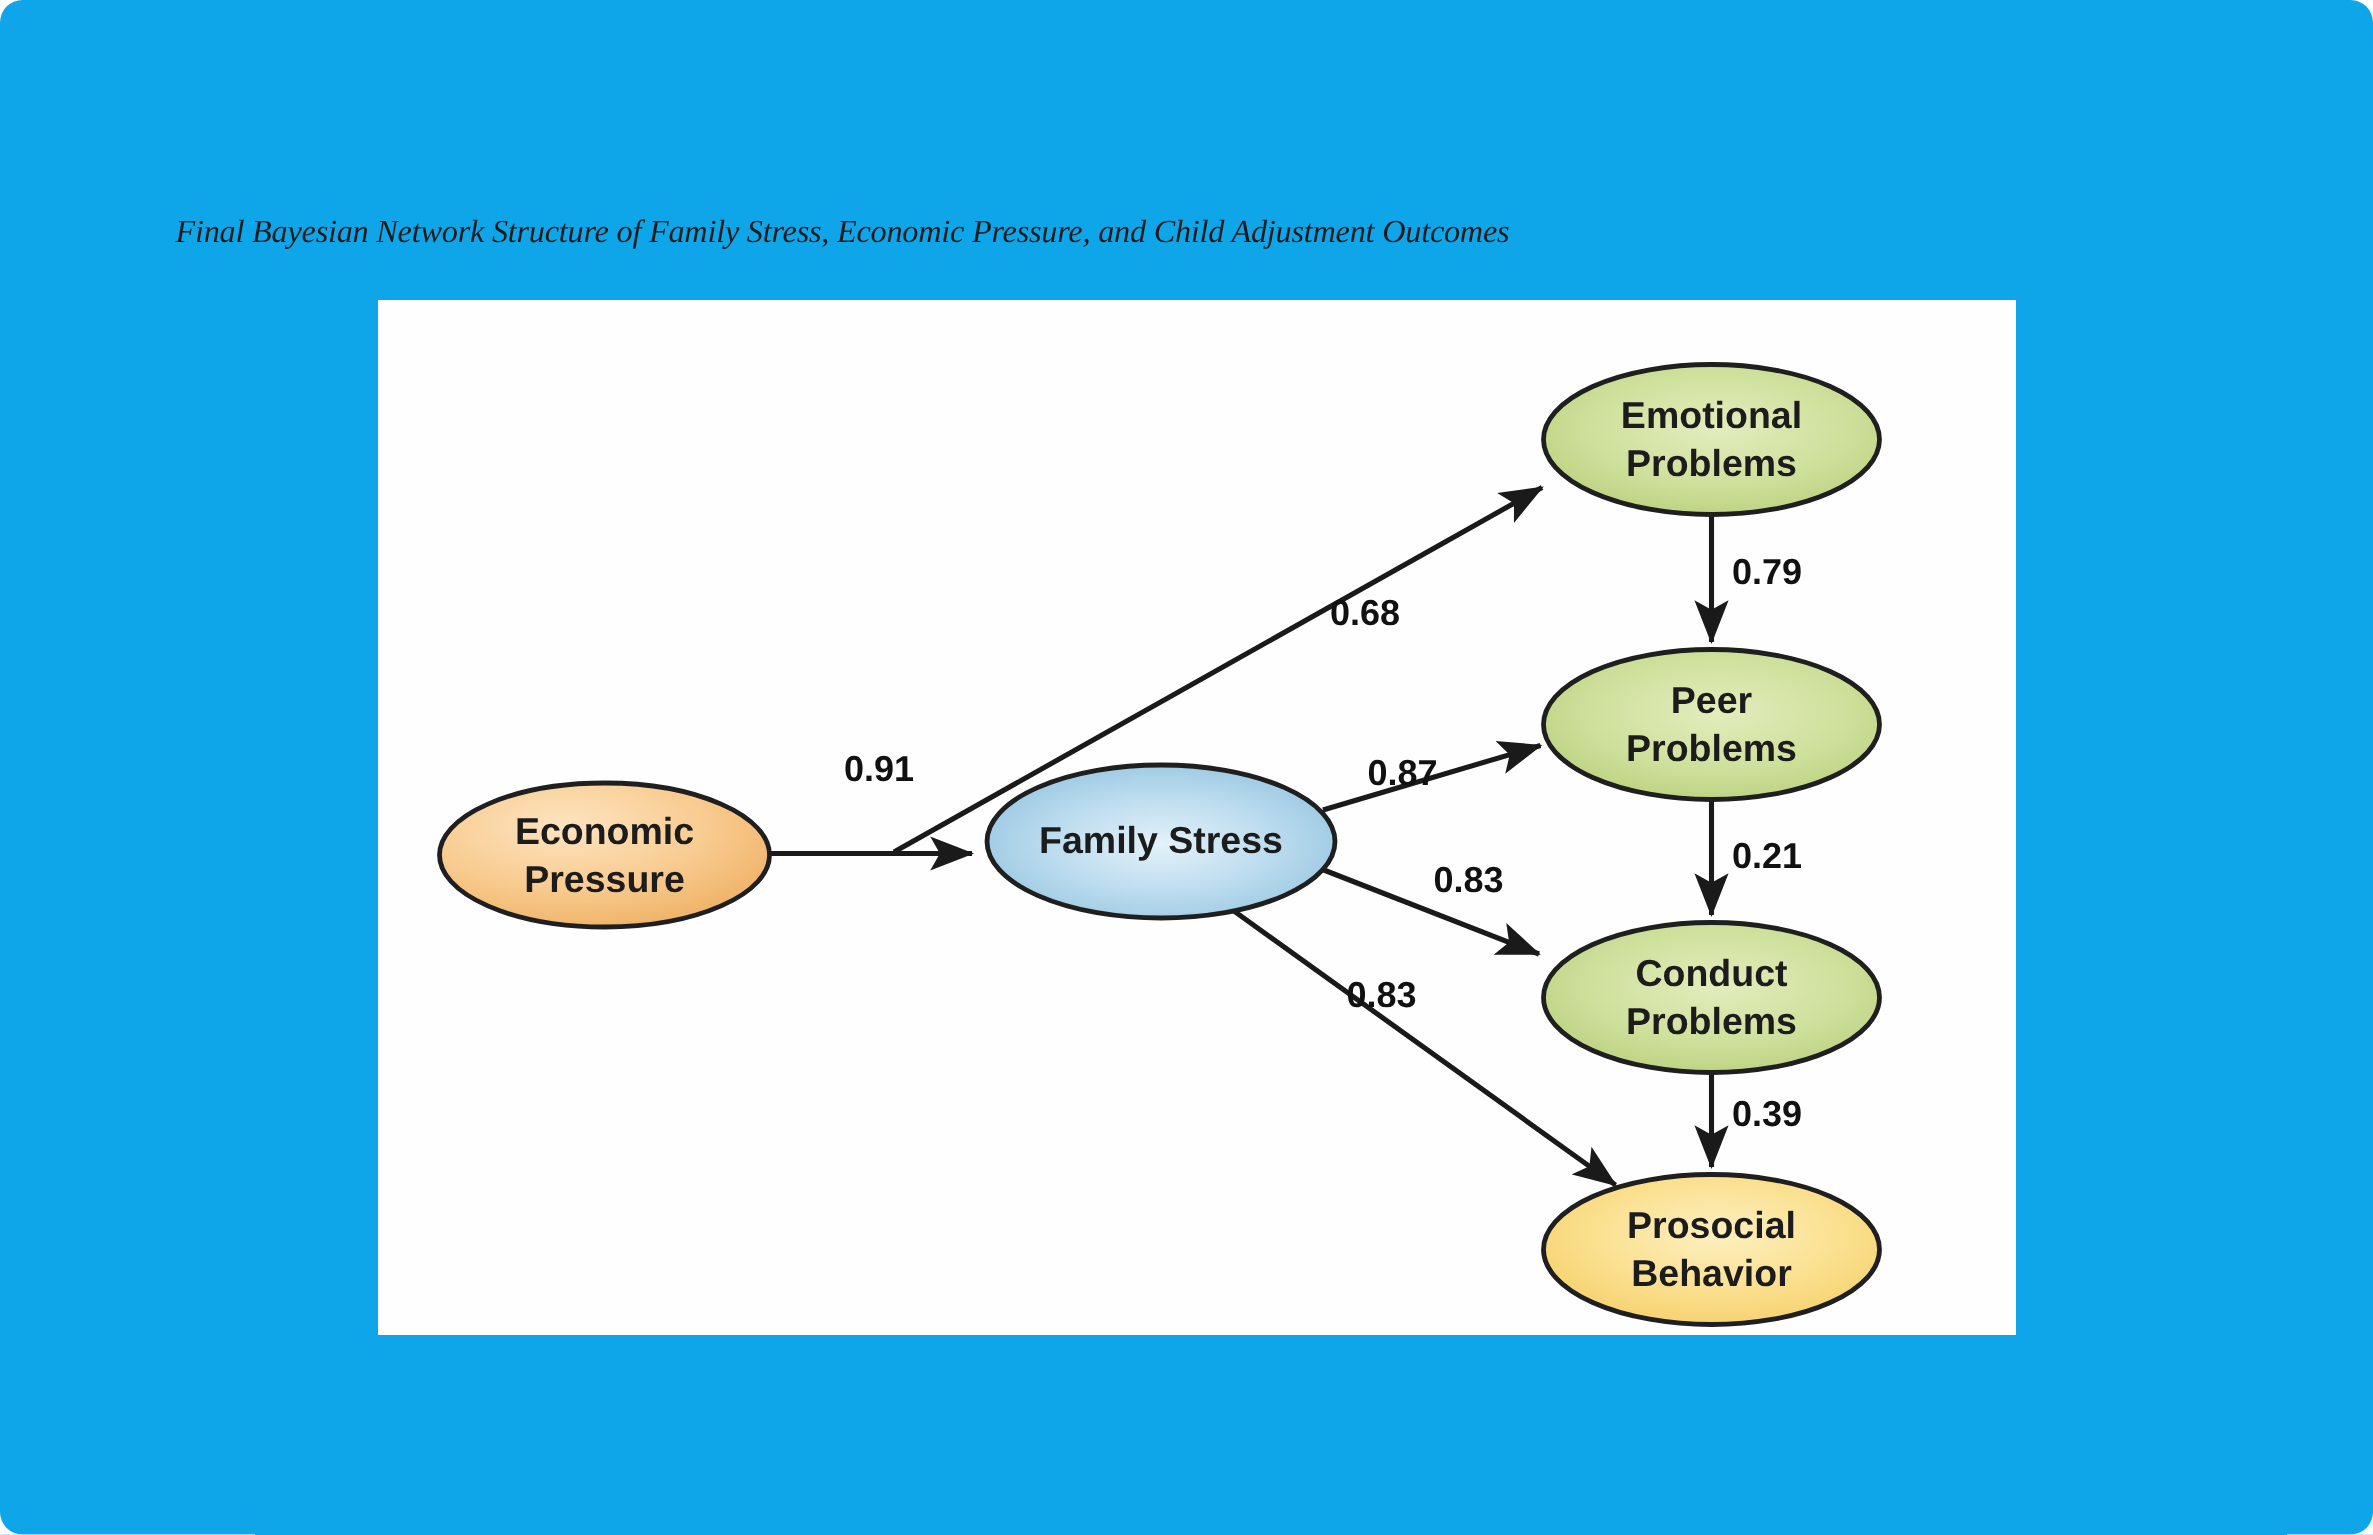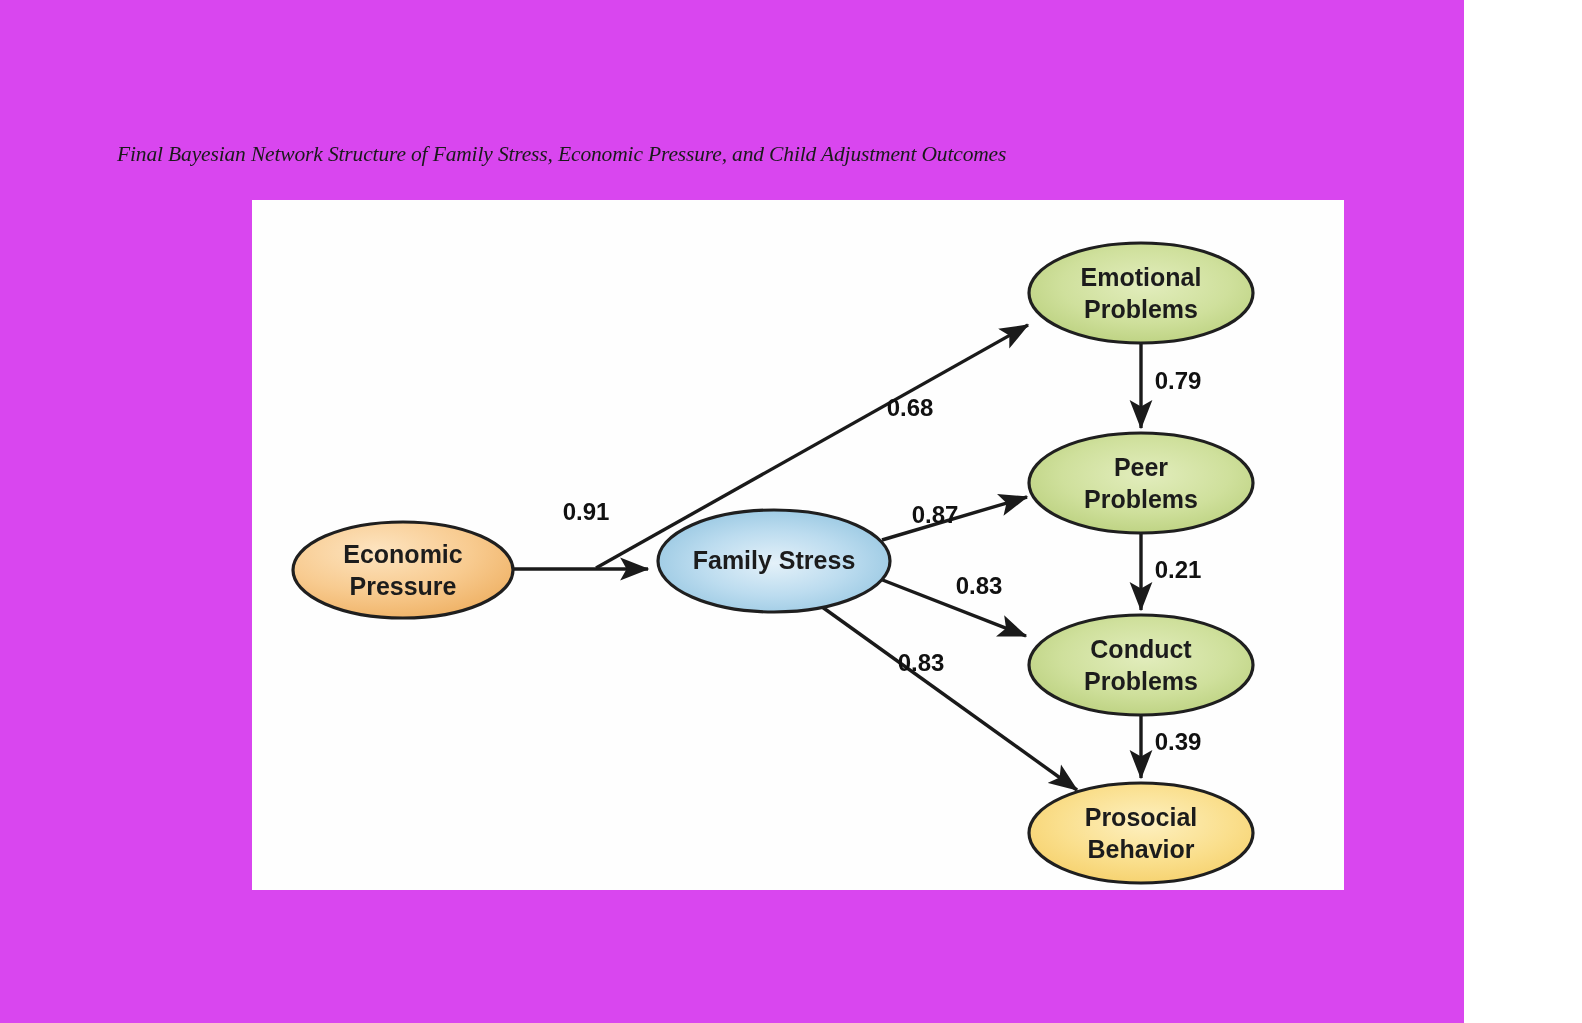--- a/index.html
+++ b/index.html
@@ -10,23 +10,24 @@
   body {
     width: 1582px;
     height: 1023px;
     font-family: "Liberation Sans", sans-serif;
     overflow: hidden;
     position: relative;
   }
   #figure-root {
     position: absolute;
     left: 0; top: 0;
-    width: 1464px;
+    width: 1582px;
     height: 1023px;
-    background: #d946ef;
+    background: #0ea5e9;
+    border-radius: 15px;
   }
   #figure-title {
     position: absolute;
     left: 117px;
     top: 142px;
     width: 1200px;
     font-family: "Liberation Serif", serif;
     font-style: italic;
     font-size: 21.5px;
     letter-spacing: -0.15px;

